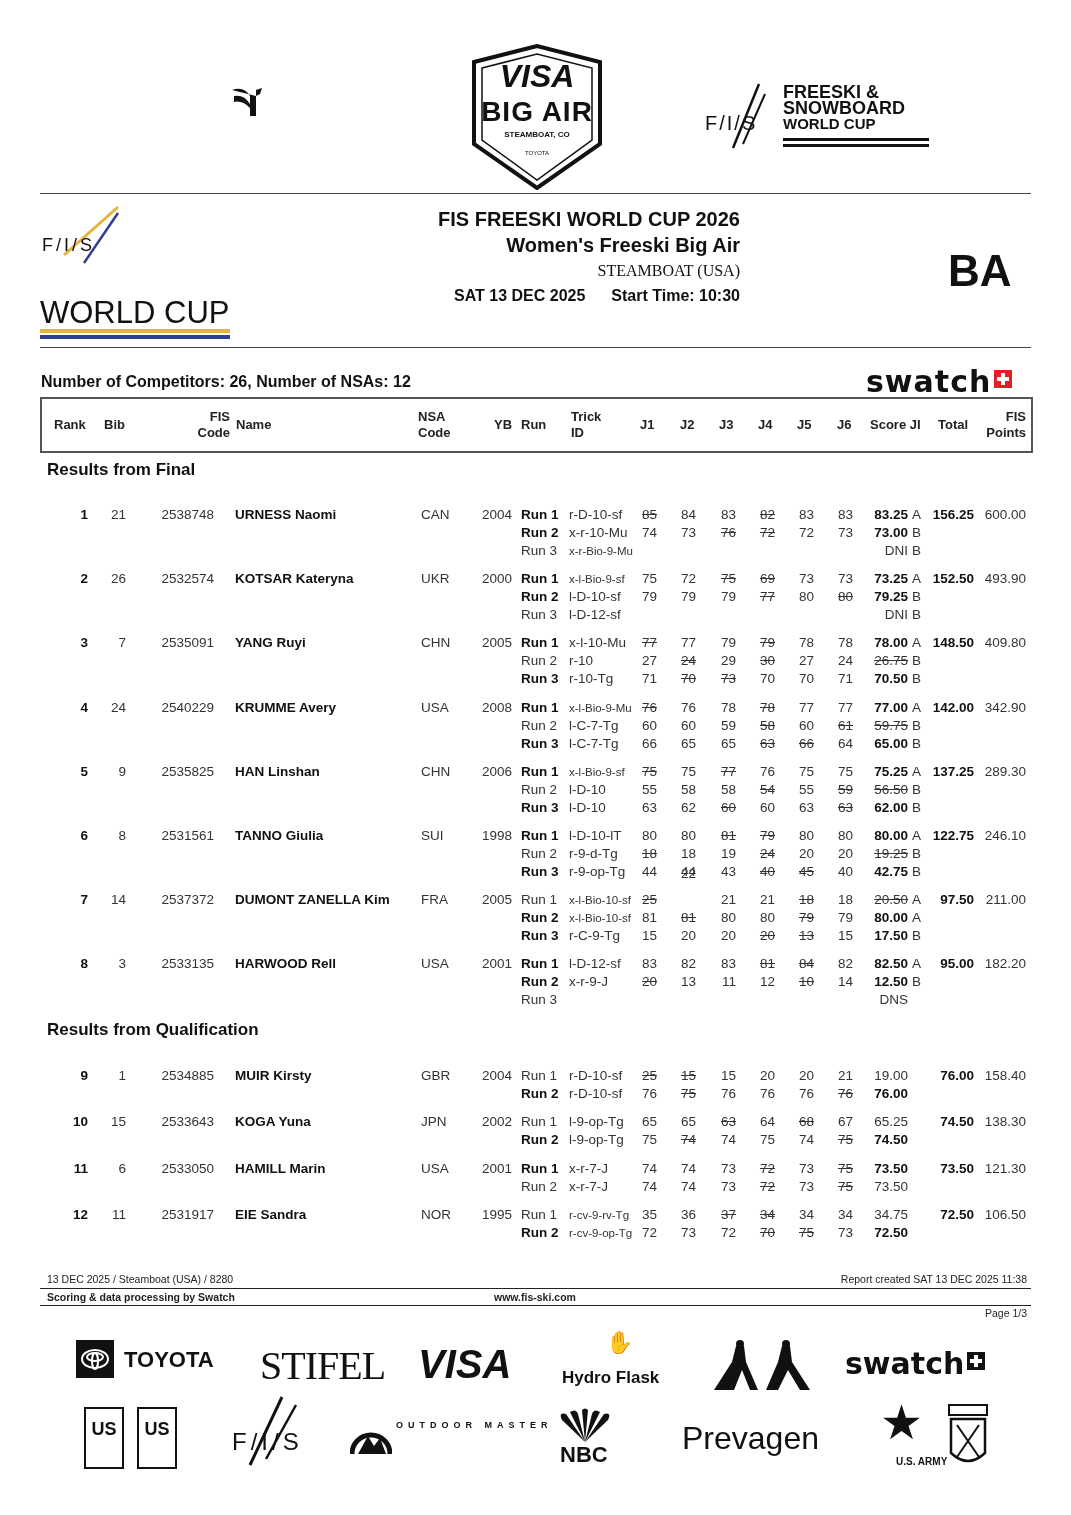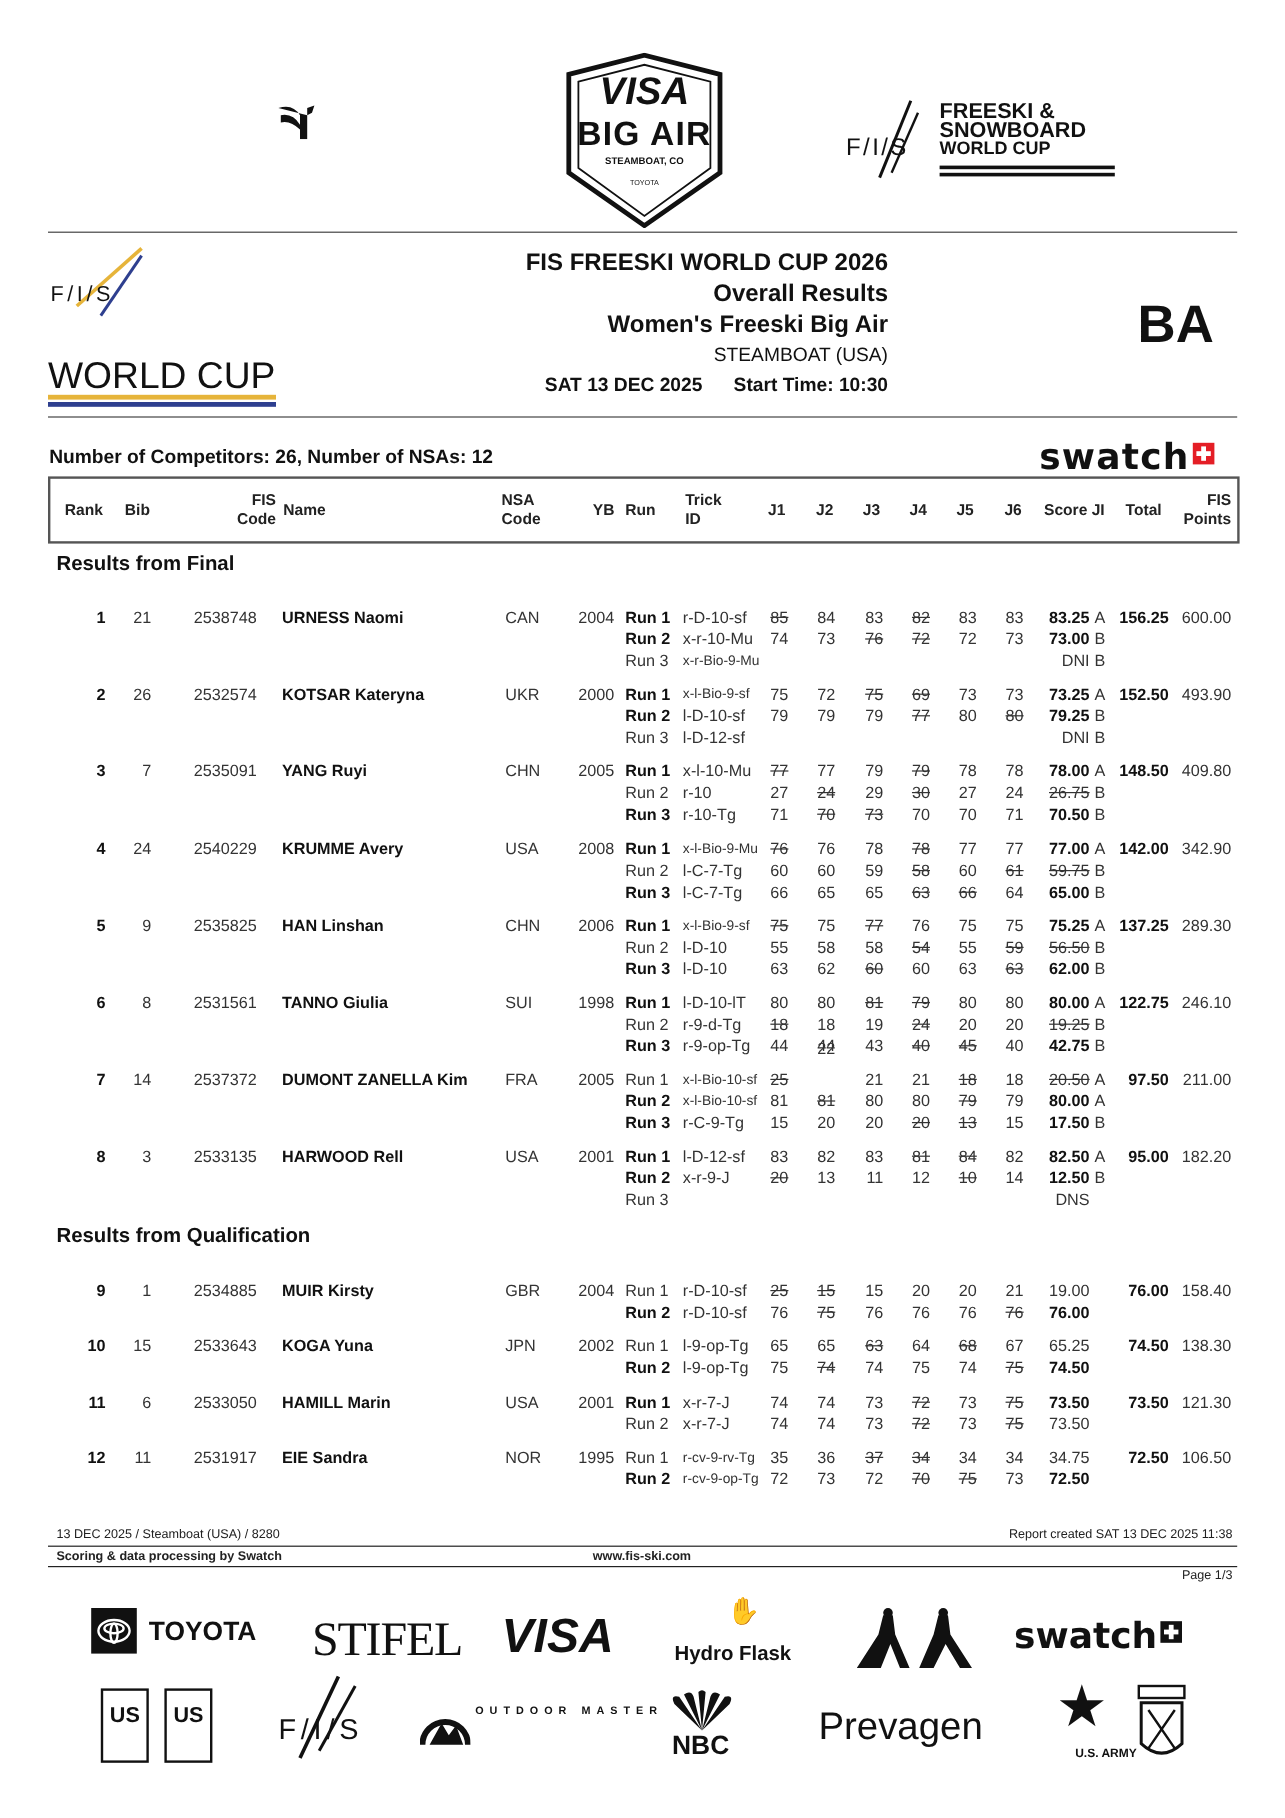--- a/index.html
+++ b/index.html
@@ -20,21 +20,21 @@
   .fwc-logo{left:40px;top:205px;width:195px;height:135px;}
   .fwc-logo .fis{position:absolute;left:2px;top:30px;font-size:18px;letter-spacing:3px;}
   .fwc-logo .free{position:absolute;left:0;top:60px;font-weight:bold;font-size:32px;letter-spacing:7px;}
   .fwc-logo .world{position:absolute;left:0;top:90px;font-size:31px;letter-spacing:0px;}
   .fwc-logo .gold{position:absolute;left:0;top:124px;width:190px;height:4px;background:#e6b43a;}
   .fwc-logo .blue{position:absolute;left:0;top:130px;width:190px;height:4px;background:#2e3f8f;}
   .title-block{left:330px;top:206px;width:410px;text-align:right;}
   .title-block .t1{font-weight:bold;font-size:20px;line-height:26px;}
   .title-block .t2{font-weight:bold;font-size:20px;line-height:26px;}
   .title-block .t3{font-weight:bold;font-size:20px;line-height:26px;}
-  .title-block .t4{font-size:16px;line-height:26px;}
+  .title-block .t4{font-size:16px;line-height:26px;font-family:Liberation Serif, serif;}
   .title-block .t5{font-weight:bold;font-size:16px;line-height:24px;}
   .title-block .t5 span+span{margin-left:26px;}
   .code-ba{left:948px;top:246px;font-weight:bold;font-size:44px;}
   .comp-count{left:41px;top:373px;font-weight:bold;font-size:16px;}
   .swatch-hdr{left:866px;top:364px;font-size:30px;font-weight:bold;letter-spacing:1px;font-family:"DejaVu Sans",sans-serif;}
   .swatch-cross{display:inline-block;width:18px;height:18px;background:#e41e26;position:relative;vertical-align:4px;margin-left:3px;}
   .swatch-cross::before{content:"";position:absolute;left:7px;top:3px;width:4px;height:12px;background:#fff;}
   .swatch-cross::after{content:"";position:absolute;left:3px;top:7px;width:12px;height:4px;background:#fff;}
   
   .thead{left:40px;top:397px;width:989px;height:52px;border:2px solid #555;}
@@ -96,21 +96,20 @@
       <path d="M24 58 L58 8" stroke="#2e3f8f" stroke-width="2.5"></path>
   </svg>
   <span class="fis">F/I/S</span>
   <span class="world">WORLD CUP</span>
   <div class="gold"></div>
   <div class="blue"></div>
 </div>
 
 <div class="abs title-block">
   <div class="t1">FIS FREESKI WORLD CUP 2026</div>
-  <div class="t2">Overall Results</div>
   <div class="t3">Women's Freeski Big Air</div>
   <div class="t4">STEAMBOAT (USA)</div>
   <div class="t5"><span>SAT 13 DEC 2025</span><span>Start Time: 10:30</span></div>
 </div>
 <div class="abs code-ba">BA</div>
 
 <hr class="rule" style="top:347px">
 
 <div class="abs comp-count">Number of Competitors: 26, Number of NSAs: 12</div>
 <div class="abs swatch-hdr"><span>swatch</span><span class="swatch-cross"></span></div>

